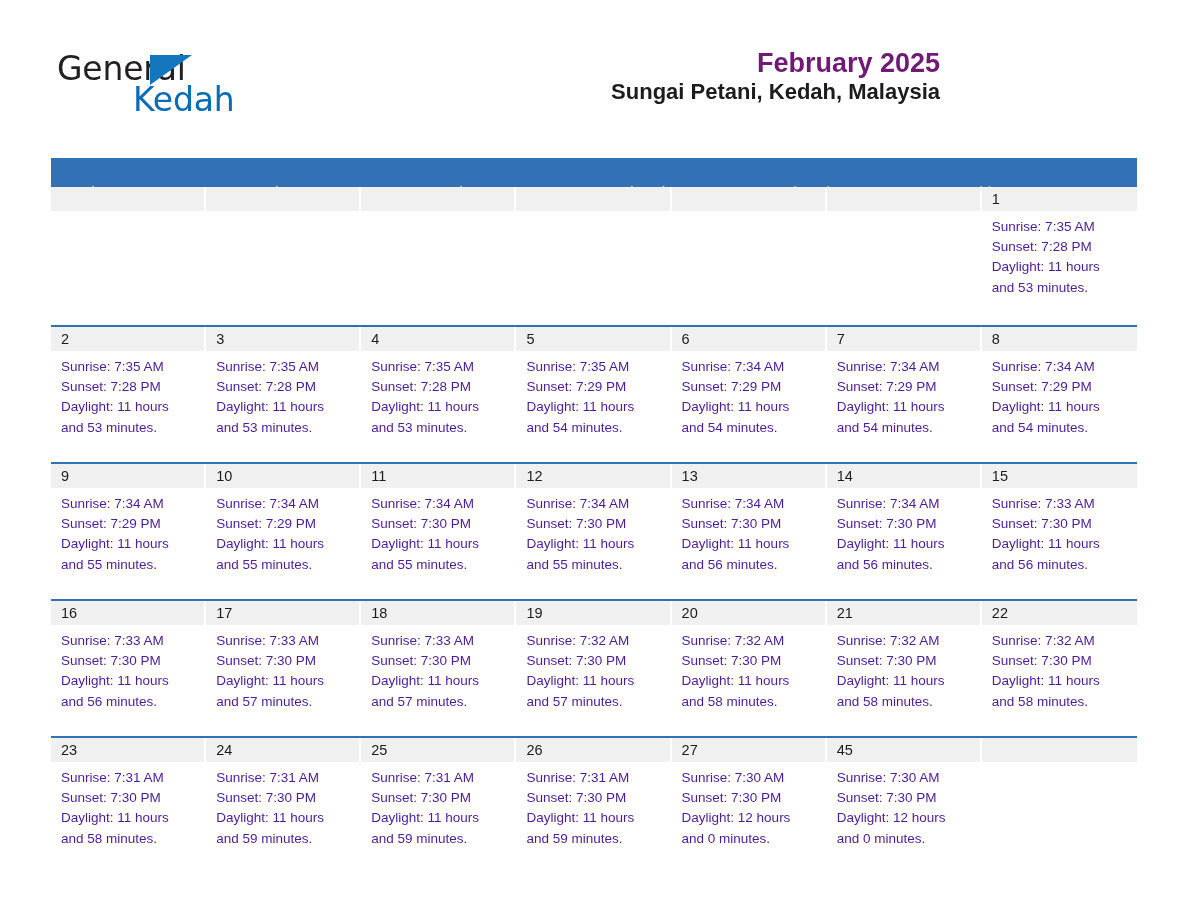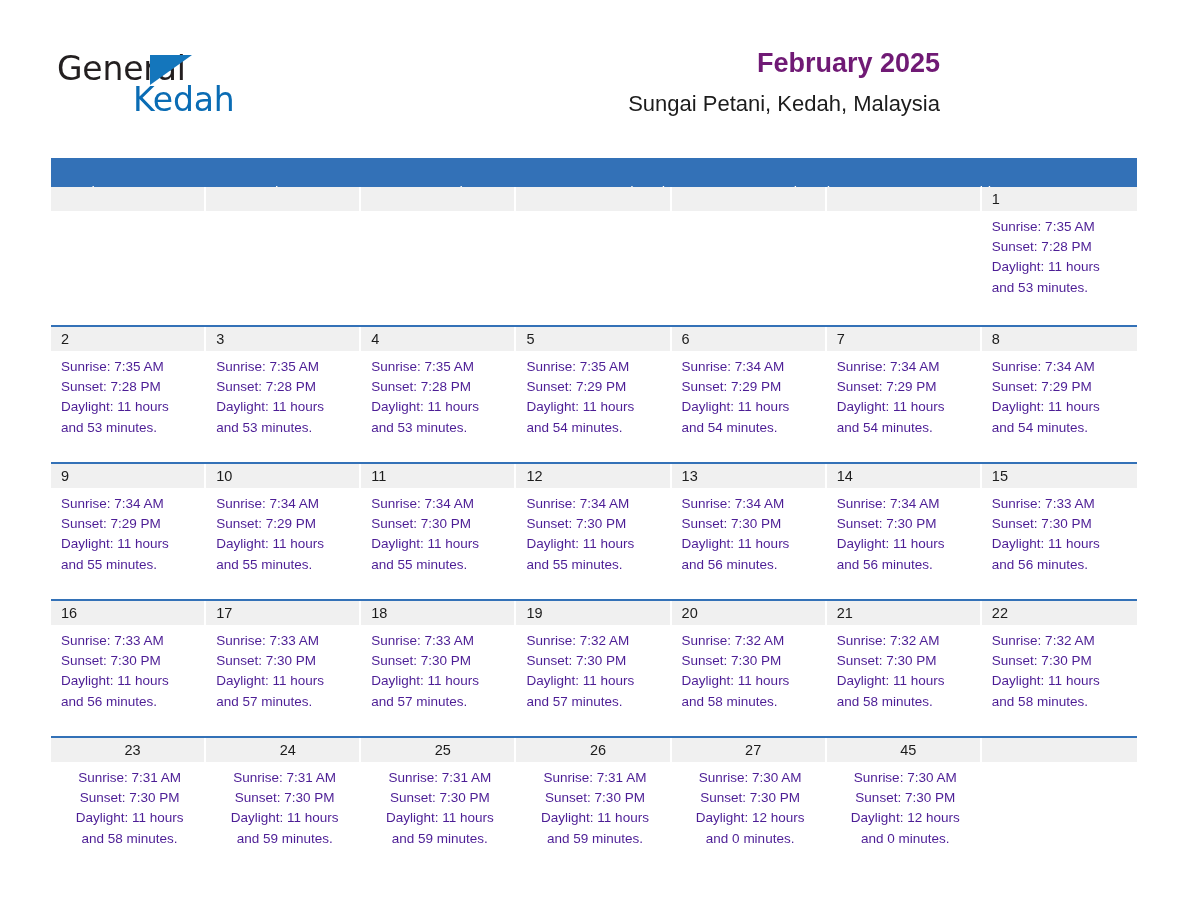--- a/index.html
+++ b/index.html
@@ -77,23 +77,22 @@
   }
   .cal-title {
     font-size: 27px;
     font-weight: 700;
     color: #701a75;
     line-height: 1.15;
     letter-spacing: 0px;
     white-space: nowrap;
   }
   .cal-subtitle {
-    margin-top: 12px;
     font-size: 22px;
-    font-weight: 400;
+    font-weight: 700;
     color: #1c1c1c;
     line-height: 1.2;
     white-space: nowrap;
   }
 
   
   .calendar {
     position: absolute;
     left: 51px;
     top: 158px;
@@ -160,21 +159,21 @@
   }
   .day-body div {
     white-space: normal;
   }
 
   
   .week-row.r0 { height: 138px; }
   .week-row.r1 { height: 135px; }
   .week-row.r2 { height: 135px; }
   .week-row.r3 { height: 135px; }
-  .week-row.r4 { height: 120px; text-align: center; }
+  .week-row.r4 { height: 120px; }
 </style>
 </head>
 <body>
 
 <div class="page">
 
   <div class="topbar">
 
     <div class="logo">
       <span class="logo-general">General</span>

